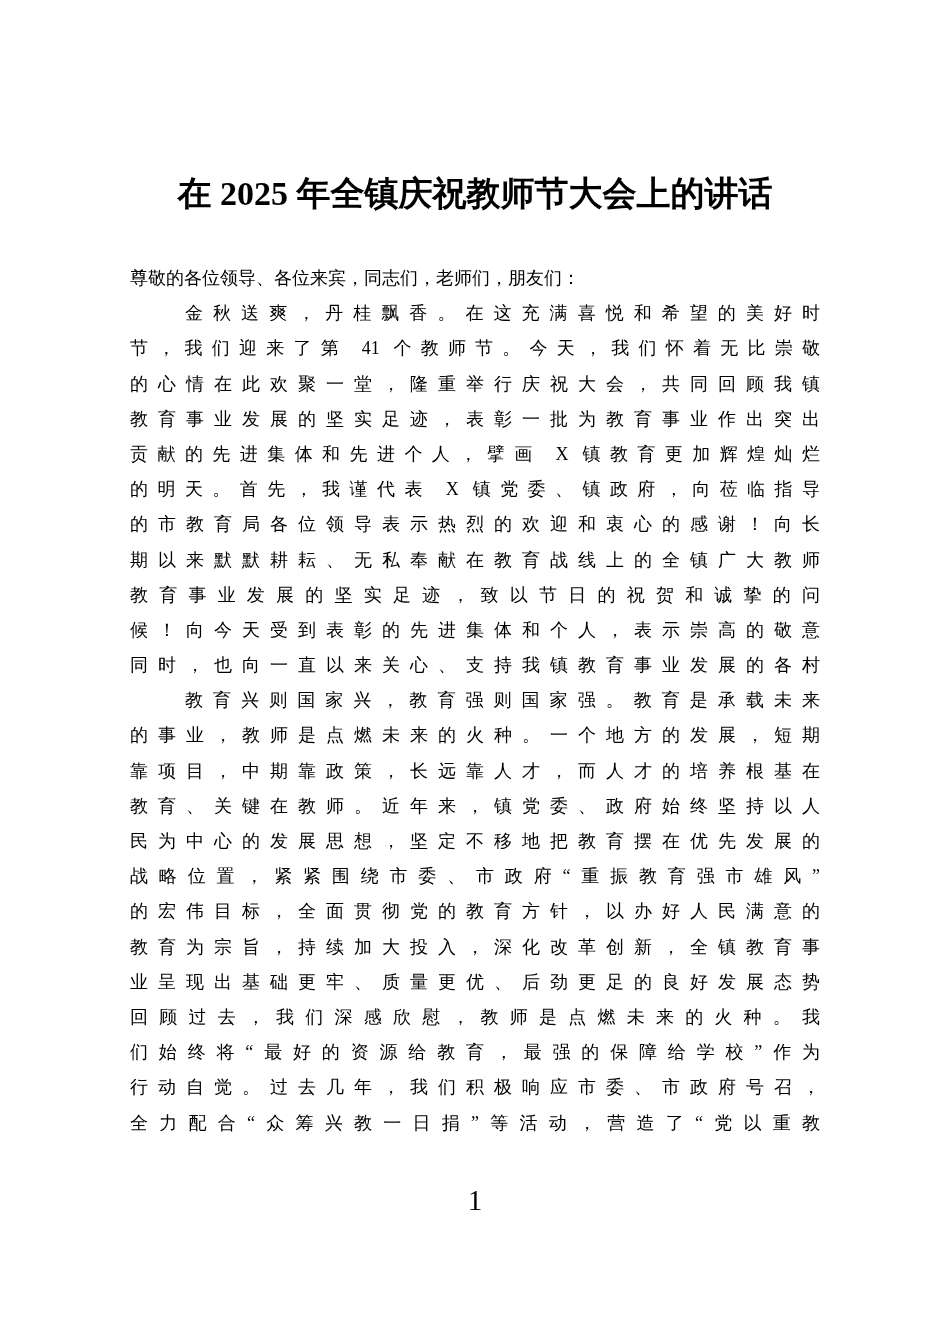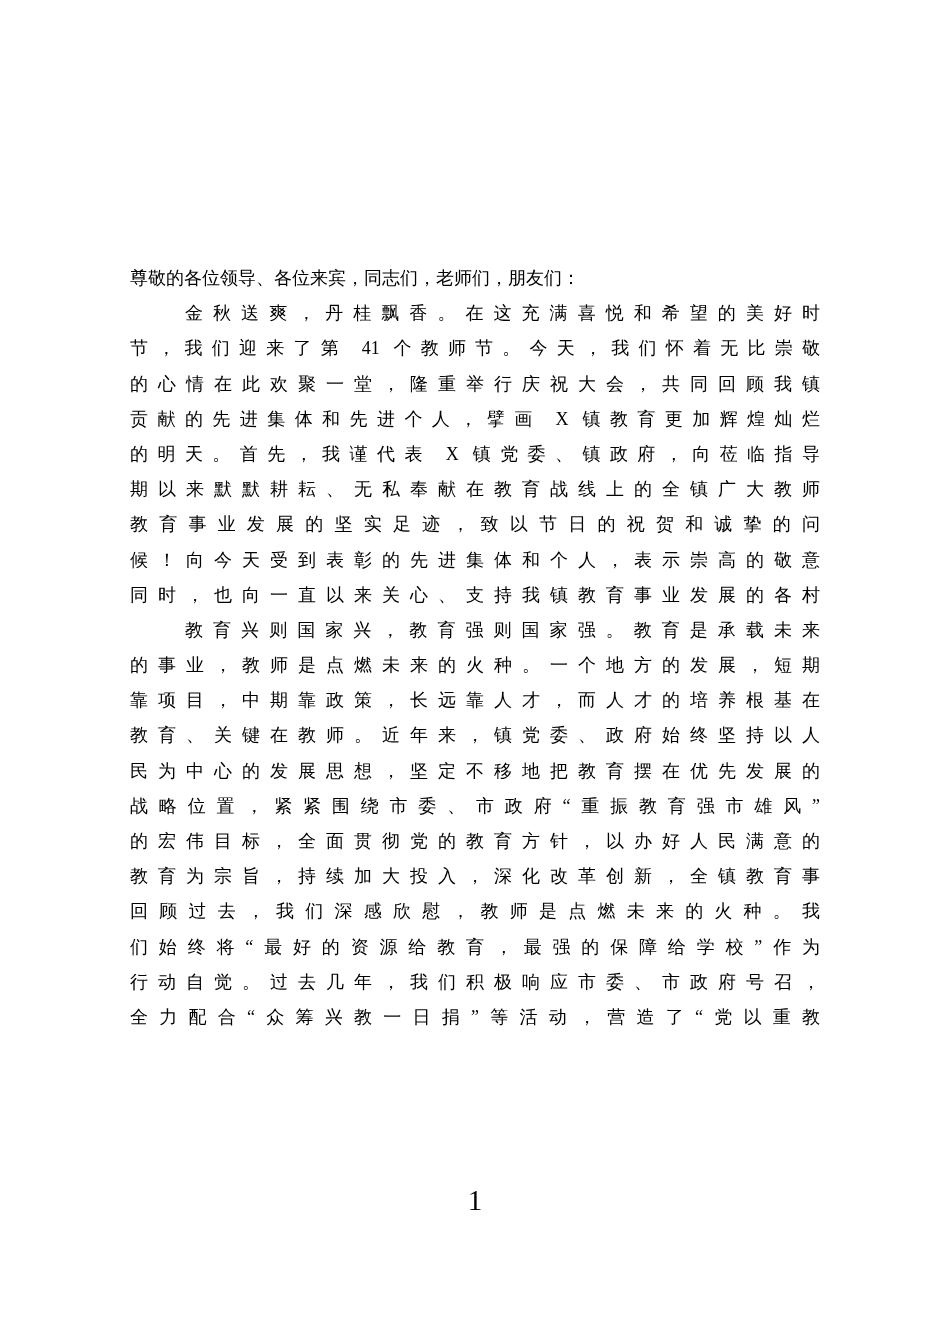--- a/index.html
+++ b/index.html
@@ -72,40 +72,44 @@
     font-size: 29px;
     line-height: 32px;
     font-family: "Liberation Serif", serif;
   }
 </style>
 </head>
 <body>
 
 <div class="page">
 
+  <h1 class="doc-title">在 2025 年全镇庆祝教师节大会上的讲话</h1>
 
   <div class="doc-body">
       <div class="text-line no-fill">尊敬的各位领导、各位来宾，同志们，老师们，朋友们：</div>
       <div class="text-line indent">金秋送爽，丹桂飘香。在这充满喜悦和希望的美好时</div>
       <div class="text-line">节，我们迎来了第 41 个教师节。今天，我们怀着无比崇敬</div>
       <div class="text-line">的心情在此欢聚一堂，隆重举行庆祝大会，共同回顾我镇</div>
+      <div class="text-line">教育事业发展的坚实足迹，表彰一批为教育事业作出突出</div>
       <div class="text-line">贡献的先进集体和先进个人，擘画 X 镇教育更加辉煌灿烂</div>
       <div class="text-line">的明天。首先，我谨代表 X 镇党委、镇政府，向莅临指导</div>
+      <div class="text-line">的市教育局各位领导表示热烈的欢迎和衷心的感谢！向长</div>
       <div class="text-line">期以来默默耕耘、无私奉献在教育战线上的全镇广大教师</div>
       <div class="text-line">教育事业发展的坚实足迹，致以节日的祝贺和诚挚的问</div>
       <div class="text-line">候！向今天受到表彰的先进集体和个人，表示崇高的敬意</div>
       <div class="text-line">同时，也向一直以来关心、支持我镇教育事业发展的各村</div>
       <div class="text-line indent">教育兴则国家兴，教育强则国家强。教育是承载未来</div>
       <div class="text-line">的事业，教师是点燃未来的火种。一个地方的发展，短期</div>
       <div class="text-line">靠项目，中期靠政策，长远靠人才，而人才的培养根基在</div>
       <div class="text-line">教育、关键在教师。近年来，镇党委、政府始终坚持以人</div>
       <div class="text-line">民为中心的发展思想，坚定不移地把教育摆在优先发展的</div>
       <div class="text-line">战略位置，紧紧围绕市委、市政府“重振教育强市雄风”</div>
       <div class="text-line">的宏伟目标，全面贯彻党的教育方针，以办好人民满意的</div>
       <div class="text-line">教育为宗旨，持续加大投入，深化改革创新，全镇教育事</div>
+      <div class="text-line">业呈现出基础更牢、质量更优、后劲更足的良好发展态势</div>
       <div class="text-line">回顾过去，我们深感欣慰，教师是点燃未来的火种。我</div>
       <div class="text-line">们始终将“最好的资源给教育，最强的保障给学校”作为</div>
       <div class="text-line">行动自觉。过去几年，我们积极响应市委、市政府号召，</div>
       <div class="text-line">全力配合“众筹兴教一日捐”等活动，营造了“党以重教</div>
     </div>
 
   <div class="page-number">1</div>
 
 </div>
 

